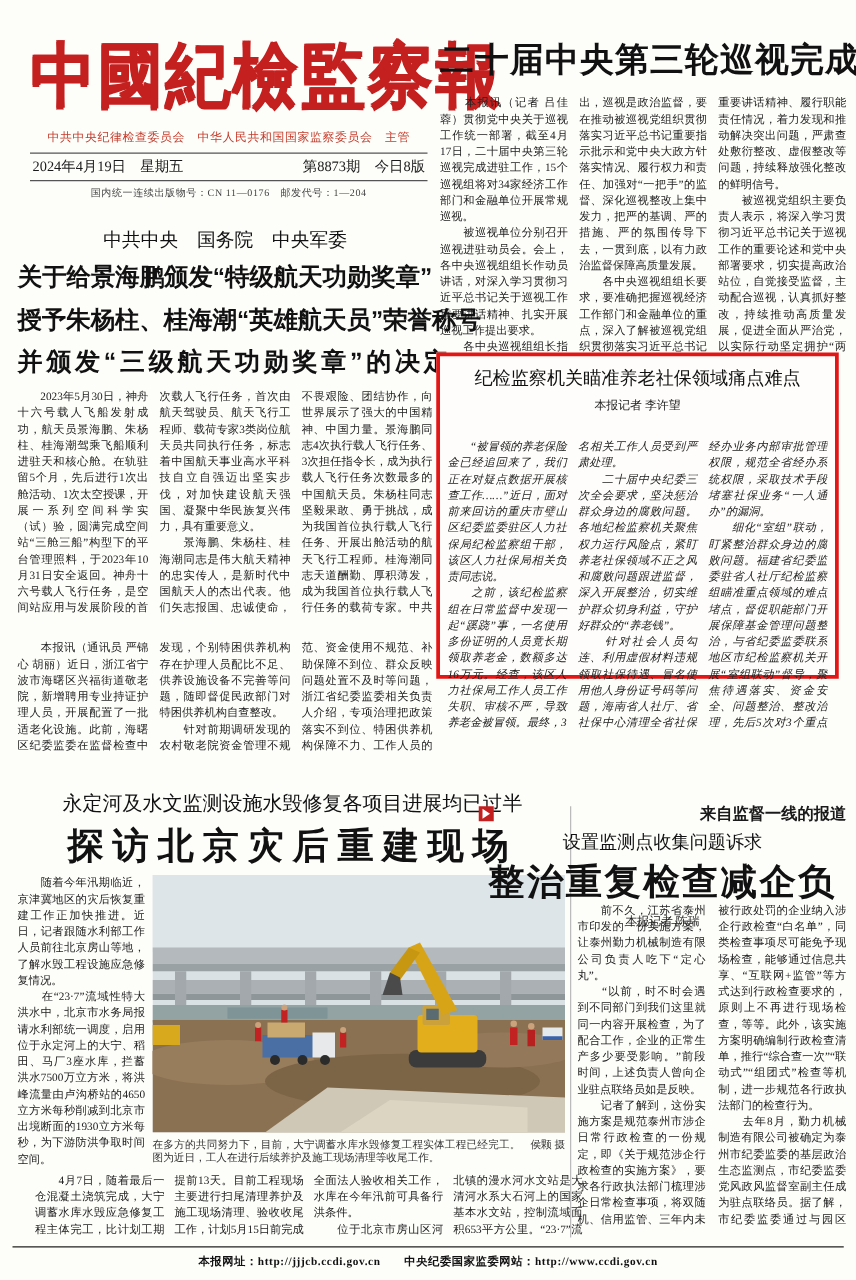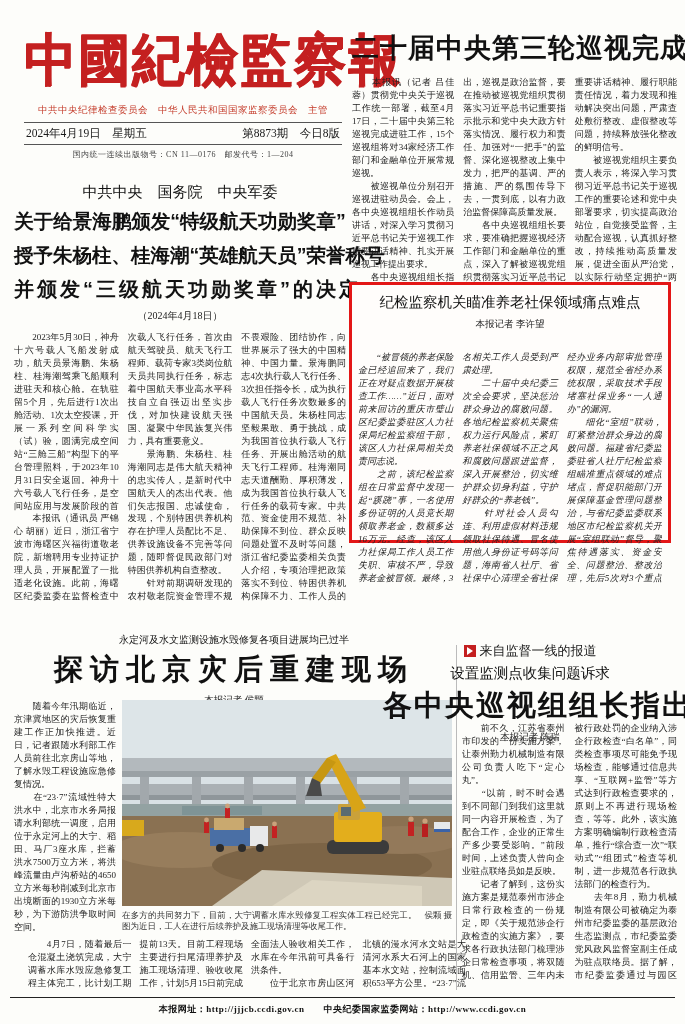--- a/index.html
+++ b/index.html
@@ -21,22 +21,22 @@
   .byline{font-size:9.5px;text-align:center;color:#222;}
   
   .bodytxt{font-size:9px;line-height:13px;text-align:justify;white-space:pre-wrap;
            overflow:hidden;column-fill:auto;color:#222;}
   .c3{column-count:3;column-gap:9px;}
   .c2{column-count:2;column-gap:10px;}
   .c4{column-count:4;column-gap:8px;margin-left:14px;}
   
   #redbox{border:3px solid #e31616;background:#fffdfb;}
   
-  #report-label{display:flex;align-items:center;justify-content:center;gap:4px;
-                font-size:13px;font-weight:normal;}
+  #report-label{display:flex;align-items:center;justify-content:space-between;gap:4px;
+                font-size:13px;font-weight:bold;}
   #flag-icon{width:12px;height:12px;background:#c41f1f;display:inline-block;position:relative;}
   #flag-icon:before{content:"";position:absolute;left:3px;top:2px;width:0;height:0;
                     border-left:6px solid #fff;border-top:4px solid transparent;border-bottom:4px solid transparent;}
   
   #photo-caption{font-size:8.5px;line-height:11px;text-align:justify;color:#333;}
   #caption-credit{float:right;padding-left:8px;}
   
   #footer-rule{border-top:1.5px solid #222;}
   #footer-text{font-size:9px;text-align:center;letter-spacing:.5px;color:#111;font-weight:bold;}
   .vline{border-left:1px solid #bbb;}
@@ -66,21 +66,20 @@
 　　各中央巡视组组长要求，要准确把握巡视经济工作部门和金融单位的重点，深入了解被巡视党组织贯彻落实习近平总书记重要讲话精神、履行职能责任情况，着力发现和推动解决突出问题，严肃查处敷衍整改、虚假整改等问题，持续释放强化整改的鲜明信号。
 　　被巡视党组织主要负责人表示，将深入学习贯彻习近平总书记关于巡视工作的重要论述和党中央部署要求，切实提高政治站位，自觉接受监督，主动配合巡视，认真抓好整改，持续推动高质量发展，促进全面从严治党，以实际行动坚定拥护“两个确立”、坚决做到“两个维护”。
 　　据悉，15个中央巡视组将在被巡视单位工作3个月左右，期间设立专门值班电话和邮政信箱，主要受理反映被巡视党组织领导班子及其成员、下一级党组织主要负责人和重点岗位人员问题的来信来电来访，重点是违反政治纪律、组织纪律、廉洁纪律、群众纪律、工作纪律和生活纪律以及巡视整改等方面问题反映。巡视组受理信访时间截止到2024年7月12日。</div>
   </div>
 
   <div class="abs" style="left:14px;top:183px;width:332px;">
     <div class="kicker">中共中央　国务院　中央军委</div>
     <div class="h-sans" style="font-size:19.5px;text-align:center;margin-top:6px;white-space:nowrap;">关于给景海鹏颁发“特级航天功勋奖章”</div>
     <div class="h-sans" style="font-size:19.5px;text-align:center;margin-top:7px;white-space:nowrap;">授予朱杨柱、桂海潮“英雄航天员”荣誉称号</div>
     <div class="h-sans" style="font-size:20px;text-align:center;margin-top:7px;letter-spacing:3px;white-space:nowrap;">并颁发“三级航天功勋奖章”的决定</div>
-    <div style="font-size:10px;text-align:center;margin-top:6px;">（2024年4月18日）</div>
     <div class="bodytxt c3" style="margin-top:8px;height:182px;">　　2023年5月30日，神舟十六号载人飞船发射成功，航天员景海鹏、朱杨柱、桂海潮驾乘飞船顺利进驻天和核心舱。在轨驻留5个月，先后进行1次出舱活动、1次太空授课，开展一系列空间科学实（试）验，圆满完成空间站“三舱三船”构型下的平台管理照料，于2023年10月31日安全返回。神舟十六号载人飞行任务，是空间站应用与发展阶段的首次载人飞行任务，首次由航天驾驶员、航天飞行工程师、载荷专家3类岗位航天员共同执行任务，标志着中国航天事业高水平科技自立自强迈出坚实步伐，对加快建设航天强国、凝聚中华民族复兴伟力，具有重要意义。
 　　景海鹏、朱杨柱、桂海潮同志是伟大航天精神的忠实传人，是新时代中国航天人的杰出代表。他们矢志报国、忠诚使命，不畏艰险、团结协作，向世界展示了强大的中国精神、中国力量。景海鹏同志4次执行载人飞行任务、3次担任指令长，成为执行载人飞行任务次数最多的中国航天员。朱杨柱同志坚毅果敢、勇于挑战，成为我国首位执行载人飞行任务、开展出舱活动的航天飞行工程师。桂海潮同志天道酬勤、厚积薄发，成为我国首位执行载人飞行任务的载荷专家。中共中央、国务院、中央军委决定，给景海鹏同志颁发“特级航天功勋奖章”，授予朱杨柱、桂海潮同志“英雄航天员”荣誉称号并颁发“三级航天功勋奖章”。
 　　景海鹏、朱杨柱、桂海潮同志不忘初心、牢记使命，是新时代航天事业的时代先锋。党中央号召，全党全军全国各族人民要以习近平新时代中国特色社会主义思想为指导，全面贯彻党的二十大精神，以先进模范的航天员为榜样，深刻领悟“两个确立”的决定性意义，增强“四个意识”、坚定“四个自信”、做到“两个维护”，紧密团结在以习近平同志为核心的党中央周围，大力弘扬“两弹一星”精神和载人航天精神，自信自强、团结奋斗、踔厉奋发、勇毅前行，为以中国式现代化全面推进强国建设、民族复兴伟业团结奋斗！
 （新华社北京4月18日电）</div>
   </div>
 
   <div class="abs" style="left:14px;top:504px;width:332px;">
     <div class="bodytxt c3" style="margin-top:8px;height:100px;">　　本报讯（通讯员 严锦心 胡丽）近日，浙江省宁波市海曙区兴福街道敬老院，新增聘用专业持证护理人员，开展配置了一批适老化设施。此前，海曙区纪委监委在监督检查中发现，个别特困供养机构存在护理人员配比不足、供养设施设备不完善等问题，随即督促民政部门对特困供养机构自查整改。
 　　针对前期调研发现的农村敬老院资金管理不规范、资金使用不规范、补助保障不到位、群众反映问题处置不及时等问题，浙江省纪委监委相关负责人介绍，专项治理把政策落实不到位、特困供养机构保障不力、工作人员的不正之风和“靠院吃院”等问题作为治理重点，进一步提升特困供养机构服务规范化、管理制度化水平，兜牢兜住、兜准兜好特困供养基本民生底线。
 　　解决群众急难愁盼事项需常态长效。聚焦问题整改，浙江省、市、县三级纪检监察机关通过“室组地”联动等方式贯通条线综合监督检查组，形成打通“机构自查、县区检查、市级督查、省级抽查”的检查闭环，推动问题改到位、改彻底。（下转第三版）</div>
@@ -92,21 +91,21 @@
     <div class="bodytxt c3" style="margin-top:20px;height:246px;font-style:italic;">　　“被冒领的养老保险金已经追回来了，我们正在对疑点数据开展核查工作……”近日，面对前来回访的重庆市璧山区纪委监委驻区人力社保局纪检监察组干部，该区人力社保局相关负责同志说。
 　　之前，该纪检监察组在日常监督中发现一起“蹊跷”事，一名使用多份证明的人员竟长期领取养老金，数额多达16万元。经查，该区人力社保局工作人员工作失职、审核不严，导致养老金被冒领。最终，3名相关工作人员受到严肃处理。
 　　二十届中央纪委三次全会要求，坚决惩治群众身边的腐败问题。各地纪检监察机关聚焦权力运行风险点，紧盯养老社保领域不正之风和腐败问题跟进监督，深入开展整治，切实维护群众切身利益，守护好群众的“养老钱”。
 　　针对社会人员勾连、利用虚假材料违规领取社保待遇、冒名使用他人身份证号码等问题，海南省人社厅、省社保中心清理全省社保经办业务内部审批管理权限，规范全省经办系统权限，采取技术手段堵塞社保业务“一人通办”的漏洞。
 　　细化“室组”联动，盯紧整治群众身边的腐败问题。福建省纪委监委驻省人社厅纪检监察组瞄准重点领域的难点堵点，督促职能部门开展保障基金管理问题整治，与省纪委监委联系地区市纪检监察机关开展“室组联动”督导，聚焦待遇落实、资金安全、问题整治、整改治理，先后5次对3个重点城市督导，推动12个重点难点问题顺利解决、整改到位，全省已拨付资金12214亿，为民办实事清单2023年度全部完成。
 　　近3年持续深入开展专项整治，既严肃惩治蝇贪蚁腐，又针对公职人员在社会救助办理中优亲厚友、虚报冒领、吃拿卡要、贪占挪用、处置群众反映问题不及时，和“人情保”“关系保”等问题，让群众从一个个具体问题的解决中感受到公平正义。今年1至3月，该省纪检监察机关共查处养老社保领域问题40起52人，党纪政务处分20人。
 　　山东省纪委监委驻省人社厅纪检监察组推动开展全省违规领取工伤保险待遇专项整治，建立疑点数据常态化筛查机制，堵塞管理漏洞，促进社保基金安全规范运行，以有力监督守护好群众的每一分“养老钱”。（下转第三版）</div>
   </div>
 
   <div class="abs" style="left:14px;top:633px;width:440px;">
-    <div class="kicker" style="font-size:10px;">永定河及水文监测设施水毁修复各项目进展均已过半</div>
+    <div class="kicker" style="font-size:16px;">永定河及水文监测设施水毁修复各项目进展均已过半</div>
     <div class="h-serif" style="font-size:29px;text-align:center;letter-spacing:7px;margin-top:3px;white-space:nowrap;">探访北京灾后重建现场</div>
     <div class="byline" style="margin-top:4px;">本报记者 侯颗</div>
   </div>
 
   <div class="abs bodytxt" style="left:14px;top:700px;width:102px;height:232px;">　　随着今年汛期临近，京津冀地区的灾后恢复重建工作正加快推进。近日，记者跟随水利部工作人员前往北京房山等地，了解水毁工程设施应急修复情况。
 　　在“23·7”流域性特大洪水中，北京市水务局报请水利部统一调度，启用位于永定河上的大宁、稻田、马厂3座水库，拦蓄洪水7500万立方米，将洪峰流量由卢沟桥站的4650立方米每秒削减到北京市出境断面的1930立方米每秒，为下游防洪争取时间空间。
 　　“在蓄滞洪水及行洪过程中，洪水造成的高流速使大宁调蓄水库库尾的防渗墙、库阀等水工建筑物受到严重冲刷。”北京市南水北调大宁管理处副主任刘明星告诉记者，位于库尾的小清河闸小埝北闸墩、库尾段分护栏及防汛库房、中堤二期防护平台、围堤护坡等均遭受了不同程度的洪水冲击。
 　　作为今年汛前必须完成的水毁应急工程之一，大宁调蓄水库水毁应急工程（大宁管理处）主要应急恢复“23·7”流域性特大洪水中受损的大宁水库库尾段，设计防洪标准为100年一遇，工程内容包括恢复重建防渗墙1区、消力池下游长30米锥坡段石笼恢复，应急库尾安全、管理类防护及护坡，工程总投资4473万元，其中国债资金支持3131万元，占总投资的70%。</div>
 
   <div class="abs" style="left:122px;top:700px;width:330px;height:206px;">
@@ -183,21 +182,21 @@
 　　在水文站房的恢复重建现场，漫水河水文站站长向记者介绍，重建工程在排除原有房屋建筑基础隐患上，依据本次洪水的洪痕高程，抬高站区高程，利用现状站区内配套用房空间重建及加固改造提升，恢复水文监测预报等基础设施功能，确保今年汛前投入使用。（下转第三版）</div>
 
   <div class="abs vline" style="left:456px;top:645px;height:345px;"></div>
 
   <div class="abs" style="left:383px;top:642px;width:294px;">
     <div id="report-label">
       <span id="flag-icon"></span>
       <span>来自监督一线的报道</span>
     </div>
     <div class="kicker" style="font-size:14.5px;margin-top:4px;">设置监测点收集问题诉求</div>
-    <div class="h-serif" style="font-size:29px;text-align:center;letter-spacing:2px;margin-top:3px;white-space:nowrap;">各中央巡视组组长指出</div>
+    <div class="h-serif" style="font-size:29px;text-align:center;letter-spacing:2px;margin-top:3px;white-space:nowrap;">整治重复检查减企负</div>
     <div class="byline" style="margin-top:5px;">本报记者 陈瑞</div>
   </div>
 
   <div class="abs bodytxt c2" style="left:462px;top:722px;width:215px;height:268px;">　　前不久，江苏省泰州市印发的一份实施方案，让泰州勤力机械制造有限公司负责人吃下“定心丸”。
 　　“以前，时不时会遇到不同部门到我们这里就同一内容开展检查，为了配合工作，企业的正常生产多少要受影响。”前段时间，上述负责人曾向企业驻点联络员如是反映。
 　　记者了解到，这份实施方案是规范泰州市涉企日常行政检查的一份规定，即《关于规范涉企行政检查的实施方案》，要求各行政执法部门梳理涉企日常检查事项，将双随机、信用监管、三年内未被行政处罚的企业纳入涉企行政检查“白名单”，同类检查事项尽可能免予现场检查，能够通过信息共享、“互联网+监管”等方式达到行政检查要求的，原则上不再进行现场检查，等等。此外，该实施方案明确编制行政检查清单，推行“综合查一次”“联动式”“组团式”检查等机制，进一步规范各行政执法部门的检查行为。
 　　去年8月，勤力机械制造有限公司被确定为泰州市纪委监委的基层政治生态监测点，市纪委监委党风政风监督室副主任成为驻点联络员。据了解，市纪委监委通过与园区（工）委、街区职能部门沟通了解，在全市共设立13家企业监测点，并分别选配1名专员联络员。监测点设立以来，成为收集企业反映问题诉求的渠道之一。
 　　走访泰州有关公司曾遇到的多头检查、重复检查等问题，无形中增加了企业负担，影响了正常经营。“接到反映后，我们梳理研判了其他监测点及基层走访中收集的有关问题，共同研究解决方案，最终推动了实施方案的出台。”
 　　据统计，该市纪委监委通过监测点已先后发现问题线索15件，帮助企业解决实际问题或困难79个。“下一步，市纪委监委将持续聚焦多头检查、重复检查以及过度执法、粗暴执法、选择性执法等企业反映集中问题开展专项治理，切实为企业减轻负担。”泰州市纪委副书记、监委副主任表示，对于企业反映的突出问题，将建立监督台账，项目化、清单化推进监督，明确应对之责。同时，上下一体贯通、多部门联合会商，确保成效取得实效。</div>
 

